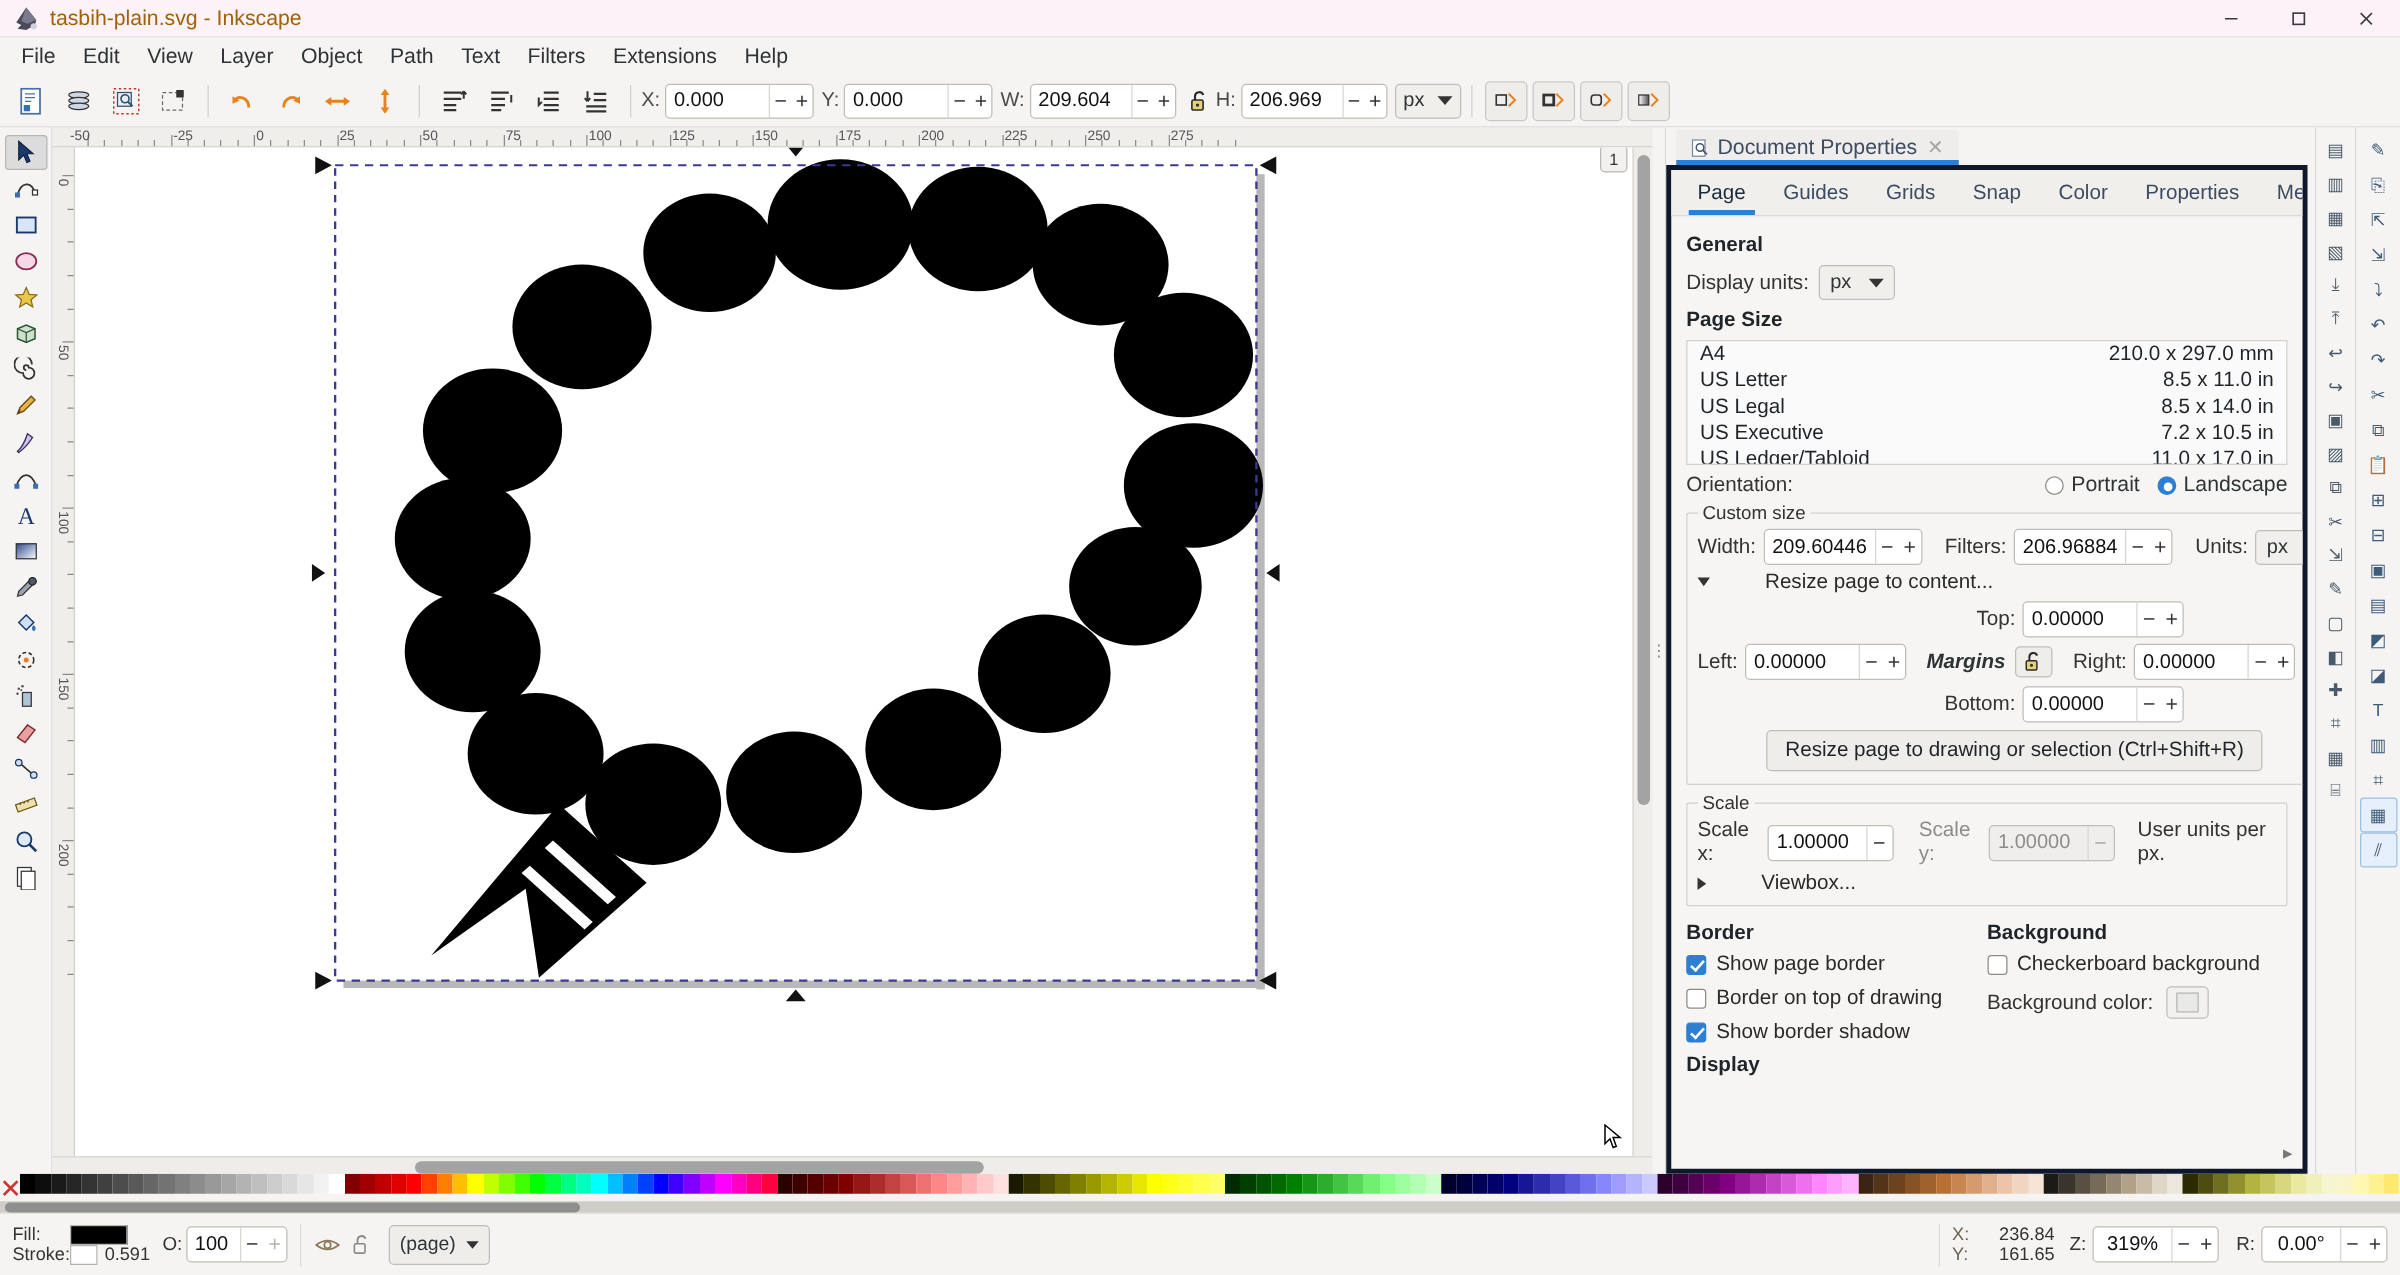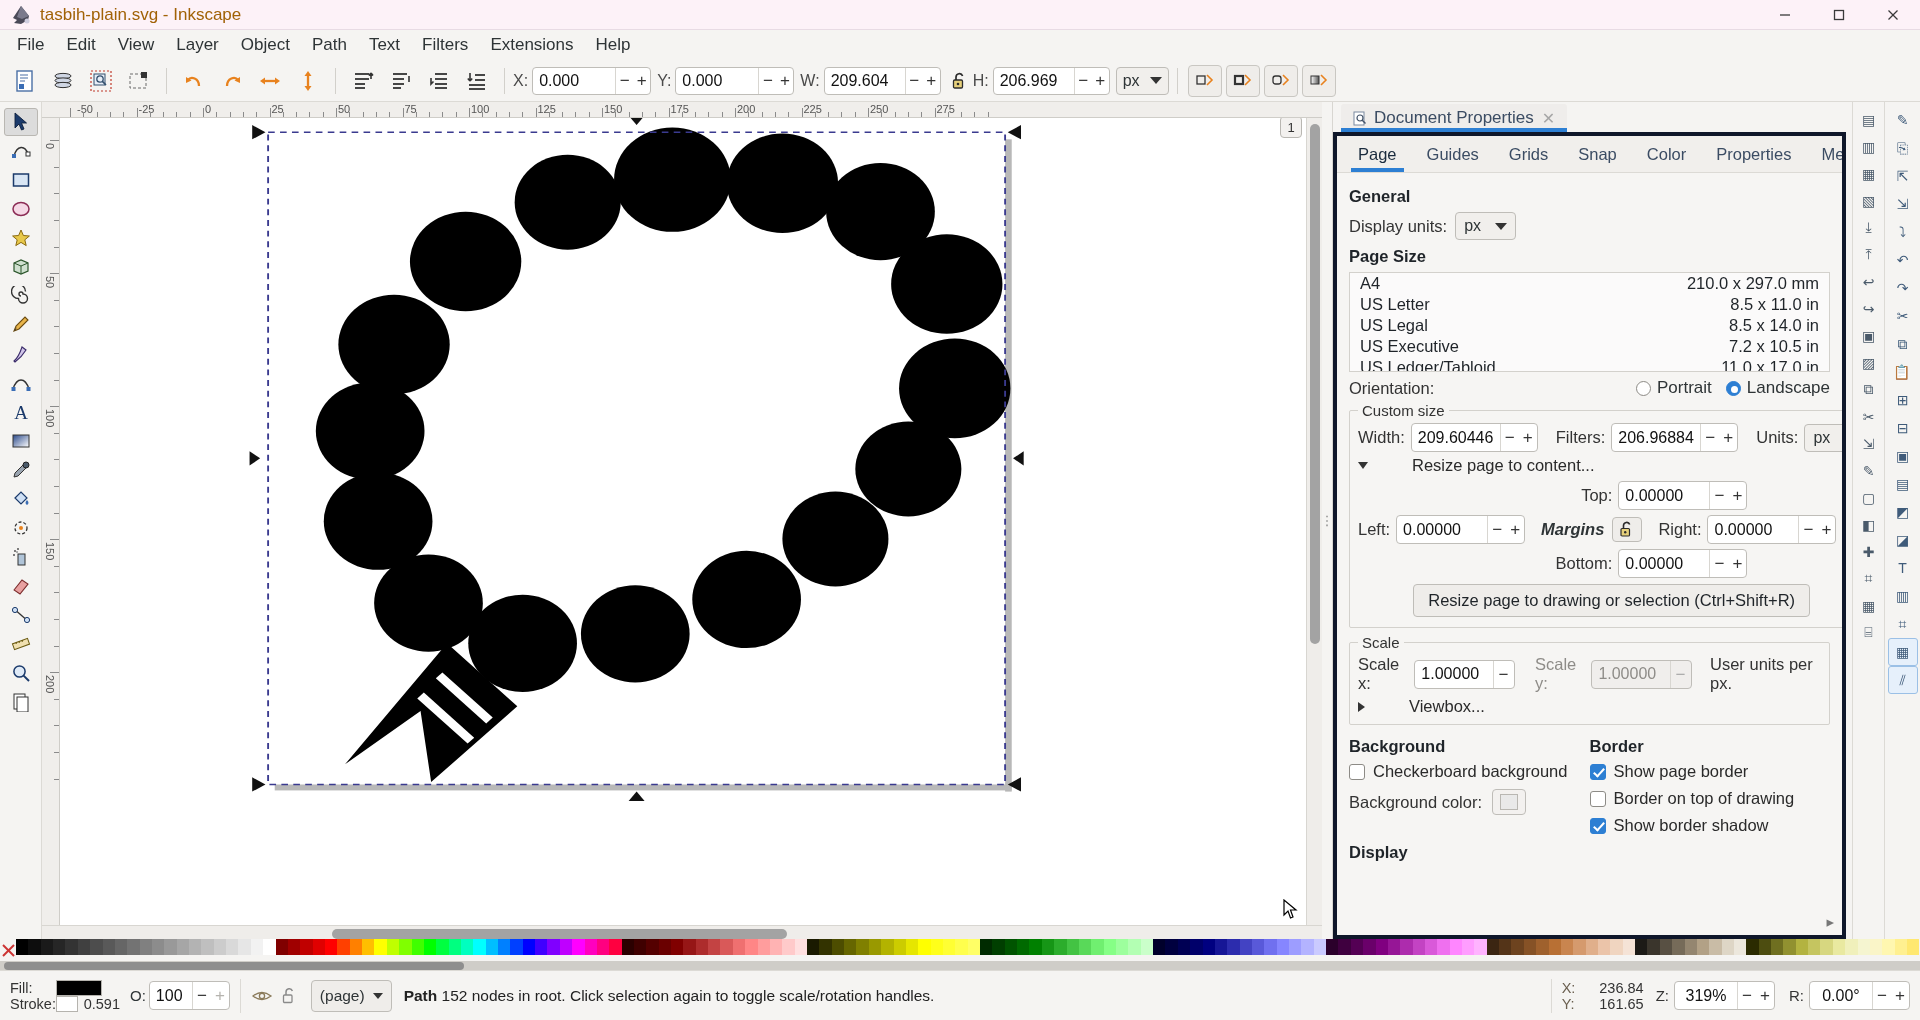--- a/index.html
+++ b/index.html
@@ -546,21 +546,21 @@
         <svg width="20" height="20" viewBox="0 0 20 20">
             <rect x="3" y="2" width="11" height="15" fill="#fff" stroke="#333"></rect>
             <rect x="6" y="5" width="11" height="15" fill="#fff" stroke="#333"></rect>
           </svg>
       </div>
     </div>
 
     <div class="canvaswrap">
       <div class="rulertop" id="hruler">
           <div class="tick tickL" style="left: 28px;"></div>
-          <div class="ticklbl" style="left: 35px;">-50</div>
+          <div class="ticklbl" style="left: 14px;">-50</div>
           <div class="tick tickS" style="left: 41.3px;"></div>
           <div class="tick tickS" style="left: 54.6px;"></div>
           <div class="tick tickS" style="left: 67.9px;"></div>
           <div class="tick tickS" style="left: 81.2px;"></div>
           <div class="tick tickL" style="left: 94.5px;"></div>
           <div class="ticklbl" style="left: 96.5px;">-25</div>
           <div class="tick tickS" style="left: 107.8px;"></div>
           <div class="tick tickS" style="left: 121.1px;"></div>
           <div class="tick tickS" style="left: 134.4px;"></div>
           <div class="tick tickS" style="left: 147.7px;"></div>
@@ -926,45 +926,45 @@
               <span class="lbl" style="margin-left:18px">User units per px.</span>
             </div>
             <div class="disc" style="margin-bottom:0">
               <span class="tri right"></span>
               <span>Viewbox...</span>
             </div>
           </fieldset>
 
           <div class="row" style="align-items:flex-start;margin-bottom:0">
             <div style="width:50%">
-              <div class="sechead">Background</div>
-              <div class="chkrow">
-                <span class="chk"></span>
-                <span>Checkerboard background</span>
-              </div>
-              <div class="row" style="margin-bottom:0">
-                <span class="lbl">Background color:</span>
-                <span class="colorbtn">
-                  <span class="sw"></span>
-                </span>
-              </div>
-            </div>
-            <div style="width:50%">
               <div class="sechead">Border</div>
               <div class="chkrow">
                 <span class="chk on"></span>
                 <span>Show page border</span>
               </div>
               <div class="chkrow">
                 <span class="chk"></span>
                 <span>Border on top of drawing</span>
               </div>
               <div class="chkrow">
                 <span class="chk on"></span>
                 <span>Show border shadow</span>
+              </div>
+            </div>
+            <div style="width:50%">
+              <div class="sechead">Background</div>
+              <div class="chkrow">
+                <span class="chk"></span>
+                <span>Checkerboard background</span>
+              </div>
+              <div class="row" style="margin-bottom:0">
+                <span class="lbl">Background color:</span>
+                <span class="colorbtn">
+                  <span class="sw"></span>
+                </span>
               </div>
             </div>
           </div>
           <div class="sechead" style="margin-top:0">Display</div>
         </div>
 
         <div style="position:absolute;right:8px;bottom:4px;color:#777;font-size:15px">▸</div>
       </div>
     </div>
 
@@ -1215,24 +1215,20 @@
     <div style="display:flex;align-items:center;margin-left:8px">
       <svg width="18" height="20" viewBox="0 0 18 20">
           <path d="M5 9 L5 6 a3.3 3.3 0 0 1 6.4 -1" fill="none" stroke="#8a8a8a" stroke-width="1.5"></path>
           <rect x="2.5" y="9" width="8.5" height="7.5" rx="1.1" fill="none" stroke="#8a8a8a" stroke-width="1.3"></rect>
         </svg>
     </div>
     <div class="layerbox" style="margin-left:12px">
       <span style="font-size:15.5px">(page)</span>
       <span class="caret" style="margin-left:8px;border-top-width:6px;border-left-width:5px;border-right-width:5px"></span>
     </div>
-    <div class="statustext">
-      <b>Path</b>
-      <span>152 nodes in root. Click selection again to toggle scale/rotation handles.</span>
-    </div>
 
     <div class="coords">
       <div class="statsep"></div>
       <div class="xy">
         <div>
             <span class="k">X:</span>
             <span class="v">236.84</span>
           </div>
         <div>
             <span class="k">Y:</span>

